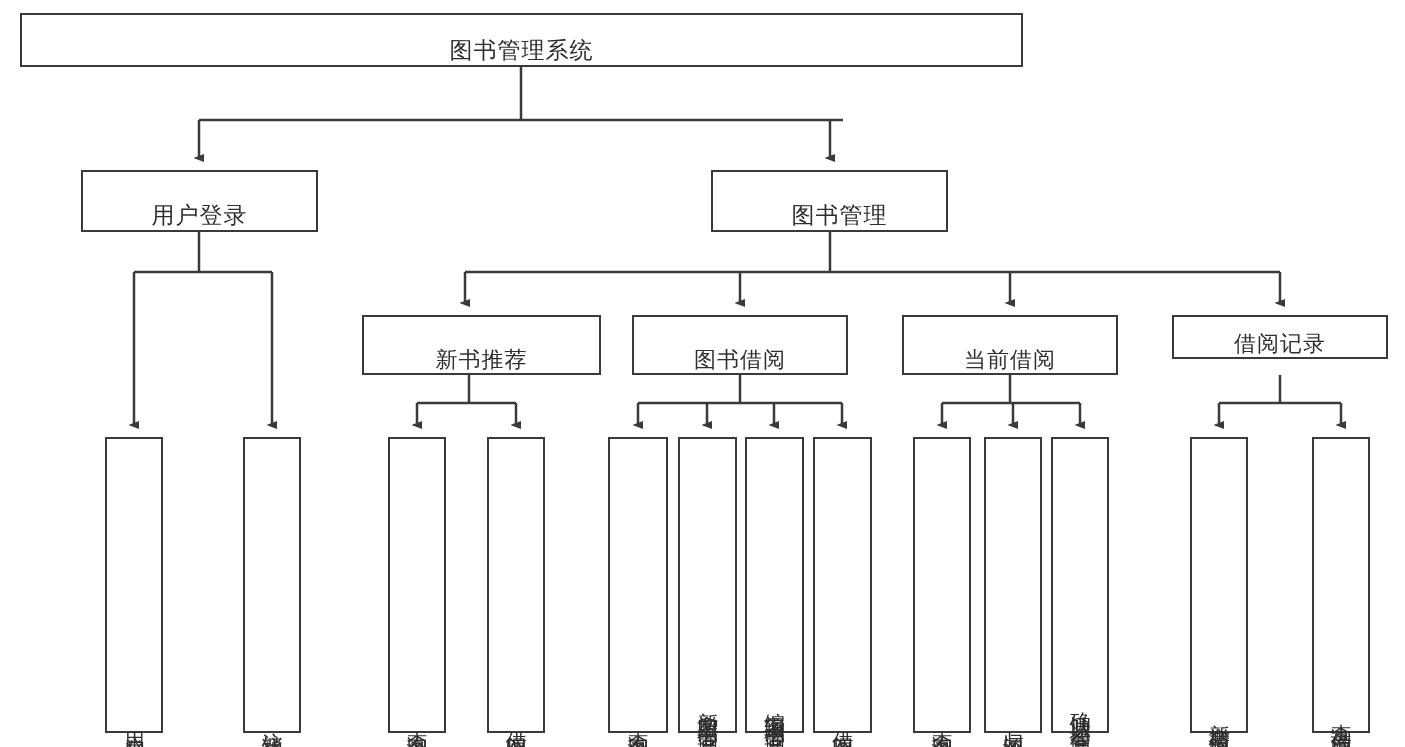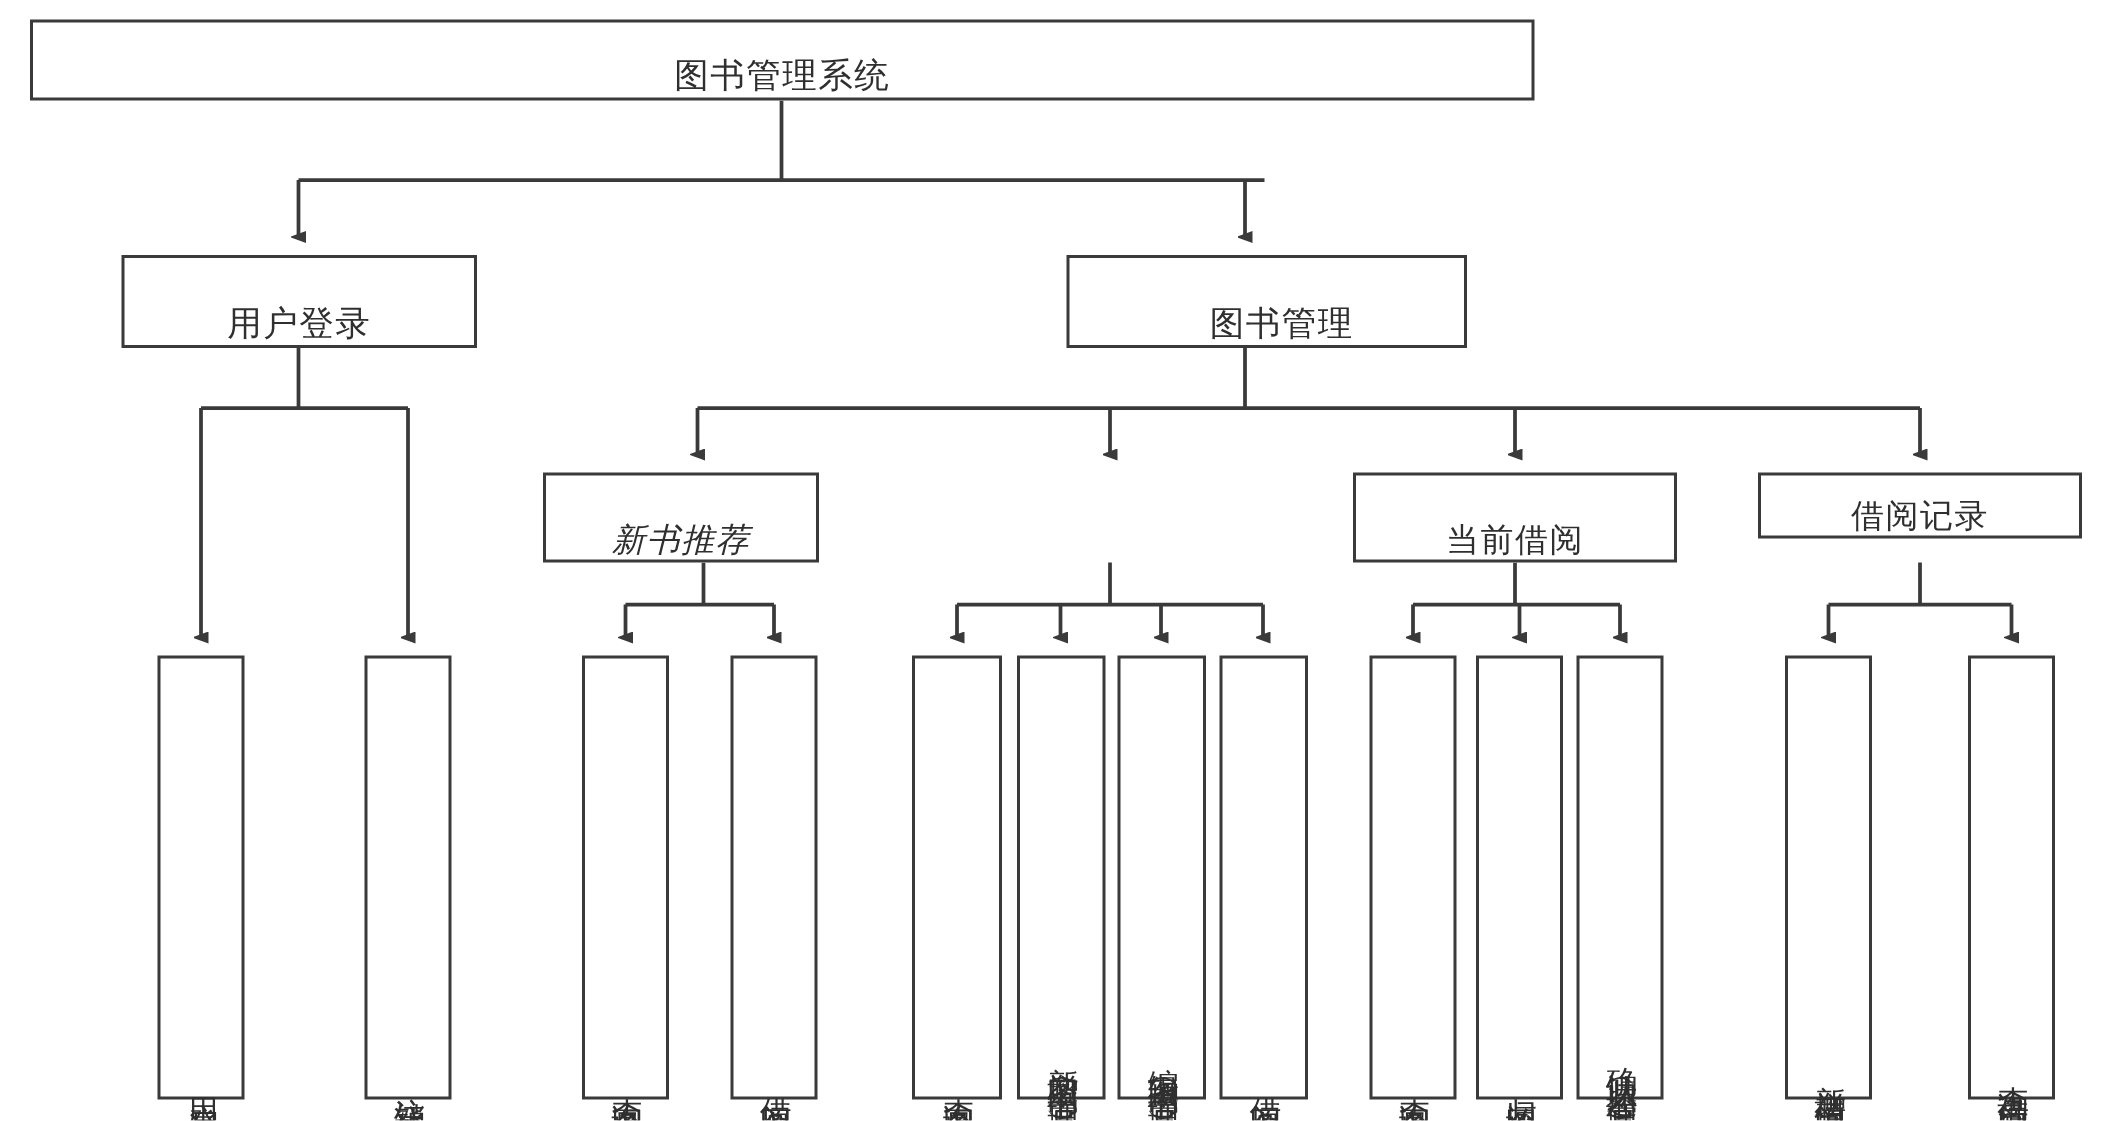--- a/index.html
+++ b/index.html
@@ -117,26 +117,29 @@
     </g>
   </svg>
 
   <div class="node root" style="left:20px; top:13px; width:1003px; height:54px;">
     <span class="node-label">图书管理系统</span>
   </div>
 
   <div class="node level2" style="left:81px; top:170px; width:237px; height:62px;">
     <span class="node-label">用户登录</span>
   </div>
-  <div class="node level2" style="left:711px; top:170px; width:267px; height:62px;padding-left:20px;">
+  <div class="node level2" style="left:711px; top:170px; width:237px; height:62px;padding-left:20px;">
     <span class="node-label">图书管理</span>
   </div>
 
-  <div class="node level3" style="left:362px; top:315px; width:184px; height:60px;font-style:italic;">
+  <div class="node level3" style="left:362px; top:315px; width:239px; height:60px;">
     <span class="node-label">新书推荐</span>
+  </div>
+  <div class="node level3" style="left:632px; top:315px; width:216px; height:60px;">
+    <span class="node-label">图书借阅</span>
   </div>
   <div class="node level3" style="left:902px; top:315px; width:216px; height:60px;">
     <span class="node-label">当前借阅</span>
   </div>
   <div class="node level3" style="left:1172px; top:315px; width:216px; height:44px;">
     <span class="node-label">借阅记录</span>
   </div>
 
   <div class="node vertical" style="left:105px; top:437px; width:58px; height:296px;">
     <span class="node-label">用户登录</span>

